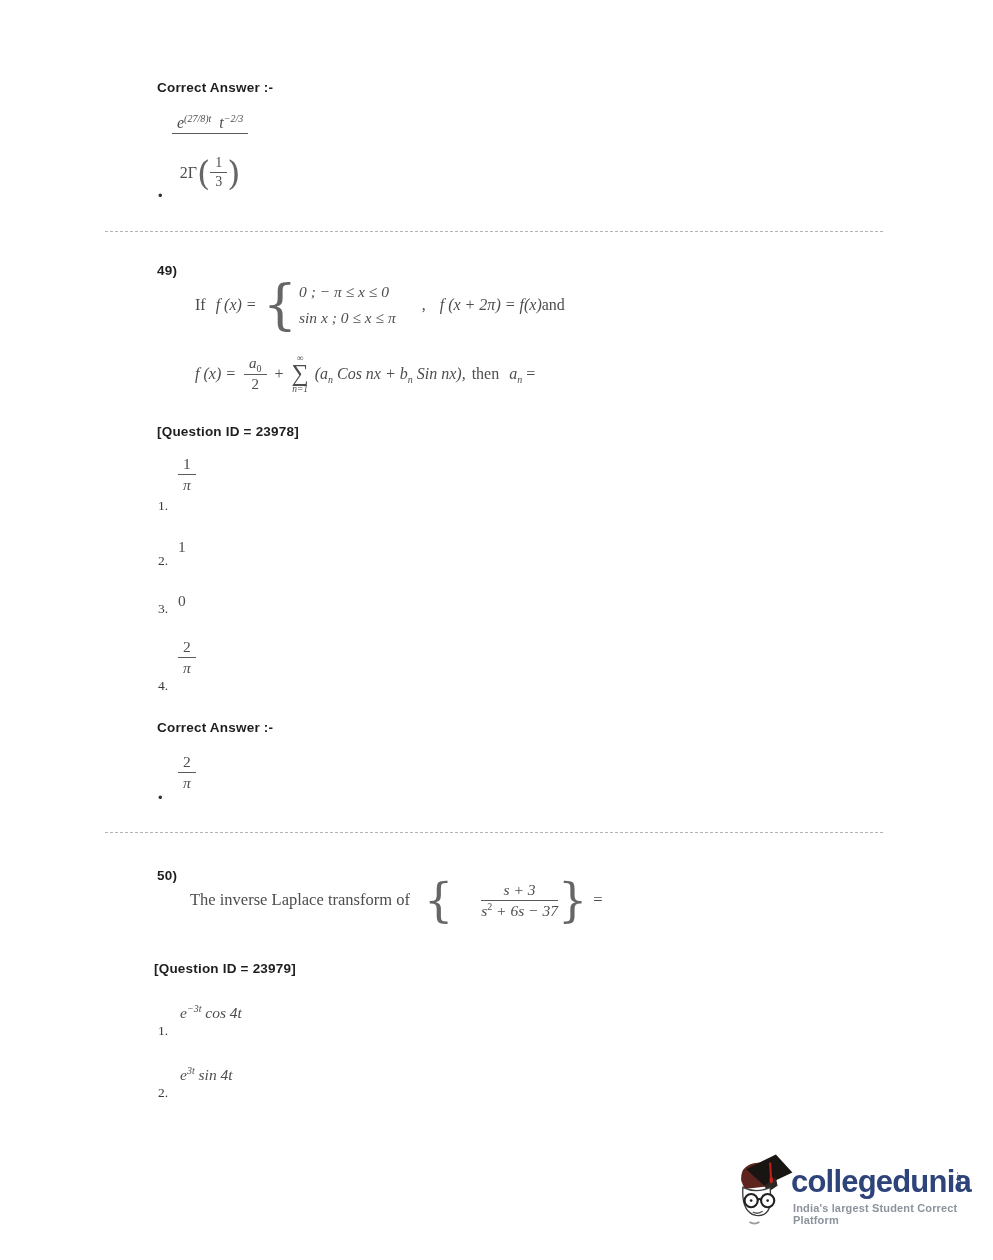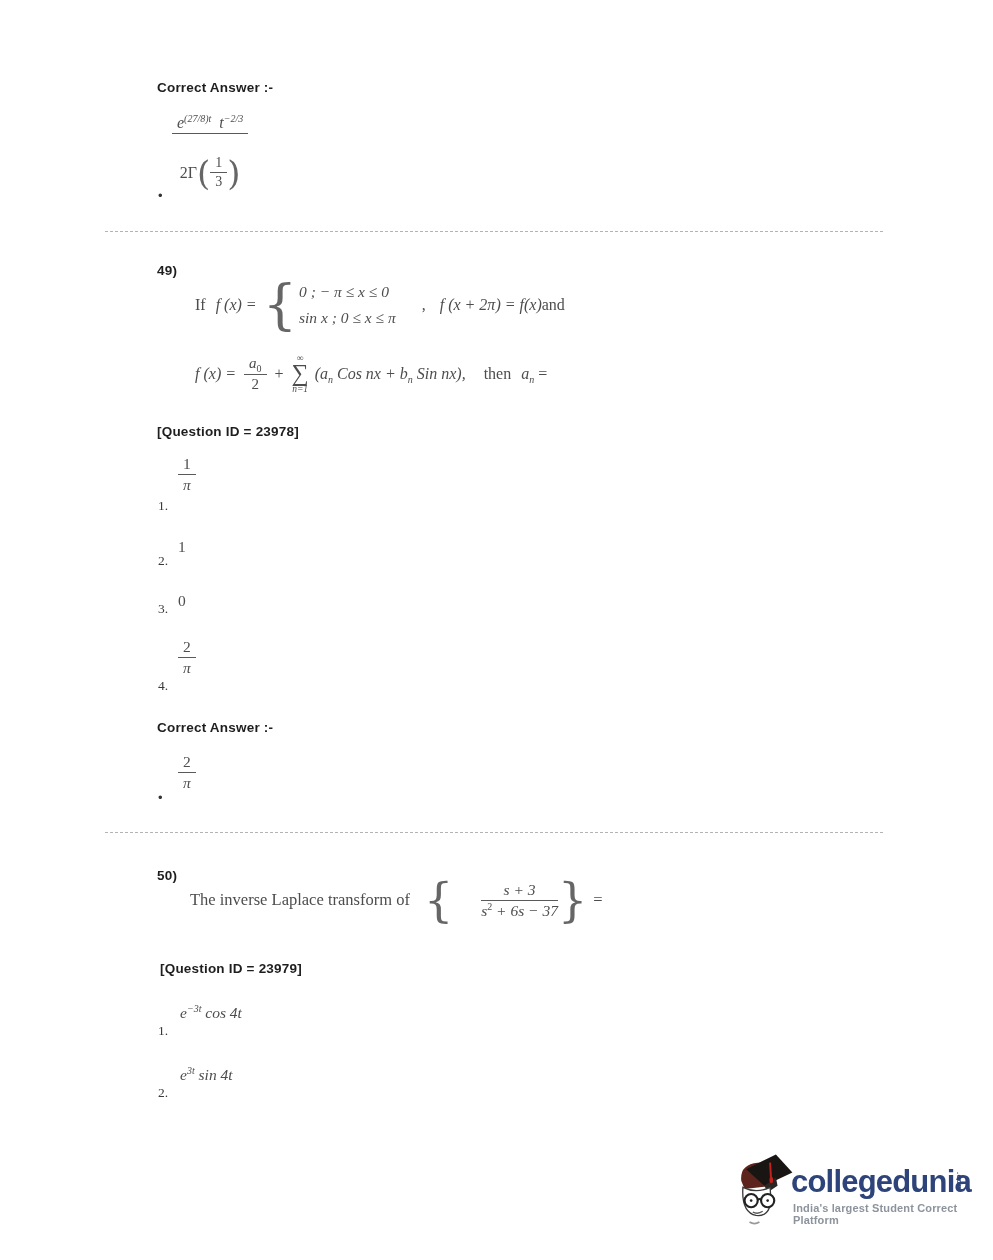--- a/index.html
+++ b/index.html
@@ -83,21 +83,21 @@
     <span style="margin:0 8px;">+</span>
     <span class="sigma">
       <span class="lim">∞</span>
       <span class="sym">∑</span>
       <span class="lim">n=1</span>
     </span>
     <span style="margin-left:6px;">
       <span class="it">(a</span><sub class="m it">n</sub>
       <span class="it">Cos nx + b</span><sub class="m it">n</sub>
       <span class="it">Sin nx),</span>
-      <span class="rm" style="margin-left:14px;">then</span>
+      <span class="rm" style="margin-left:2px;">then</span>
       <span class="it" style="margin-left:6px;">a</span><sub class="m it">n</sub>
       <span>=</span>
     </span>
   </div>
 
   <div class="heading" style="left:157px;top:424px;">[Question ID = 23978]</div>
 
   <div class="optlabel" style="left:158px;top:498px;">1.</div>
   <div class="math frac" style="position:absolute;left:178px;top:455px;font-size:15.5px;">
     <span class="fnum">1</span>
@@ -131,21 +131,21 @@
     <span class="rm">The inverse Laplace transform of</span>
     <span class="bigbrace" style="font-size:46px;margin-left:14px;">{</span>
     <span class="frac" style="font-size:15.5px;margin-left:28px;">
       <span class="fnum it">s + 3</span>
       <span class="fden"><span class="it">s</span><sup class="m">2</sup><span class="it"> + 6s − 37</span></span>
     </span>
     <span class="bigbrace" style="font-size:46px;">}</span>
     <span style="margin-left:6px;">=</span>
   </div>
 
-  <div class="heading" style="left:160px;top:961px;">[Question ID = 23979]</div>
+  <div class="heading" style="left:154px;top:961px;">[Question ID = 23979]</div>
 
   <div class="optlabel" style="left:158px;top:1023px;">1.</div>
   <div class="math" style="position:absolute;left:180px;top:1004px;font-size:15.5px;">
     <span class="it">e</span><sup class="m it">−3t</sup><span class="it"> cos 4t</span>
   </div>
 
   <div class="optlabel" style="left:158px;top:1085px;">2.</div>
   <div class="math" style="position:absolute;left:180px;top:1066px;font-size:15.5px;">
     <span class="it">e</span><sup class="m it">3t</sup><span class="it"> sin 4t</span>
   </div>

